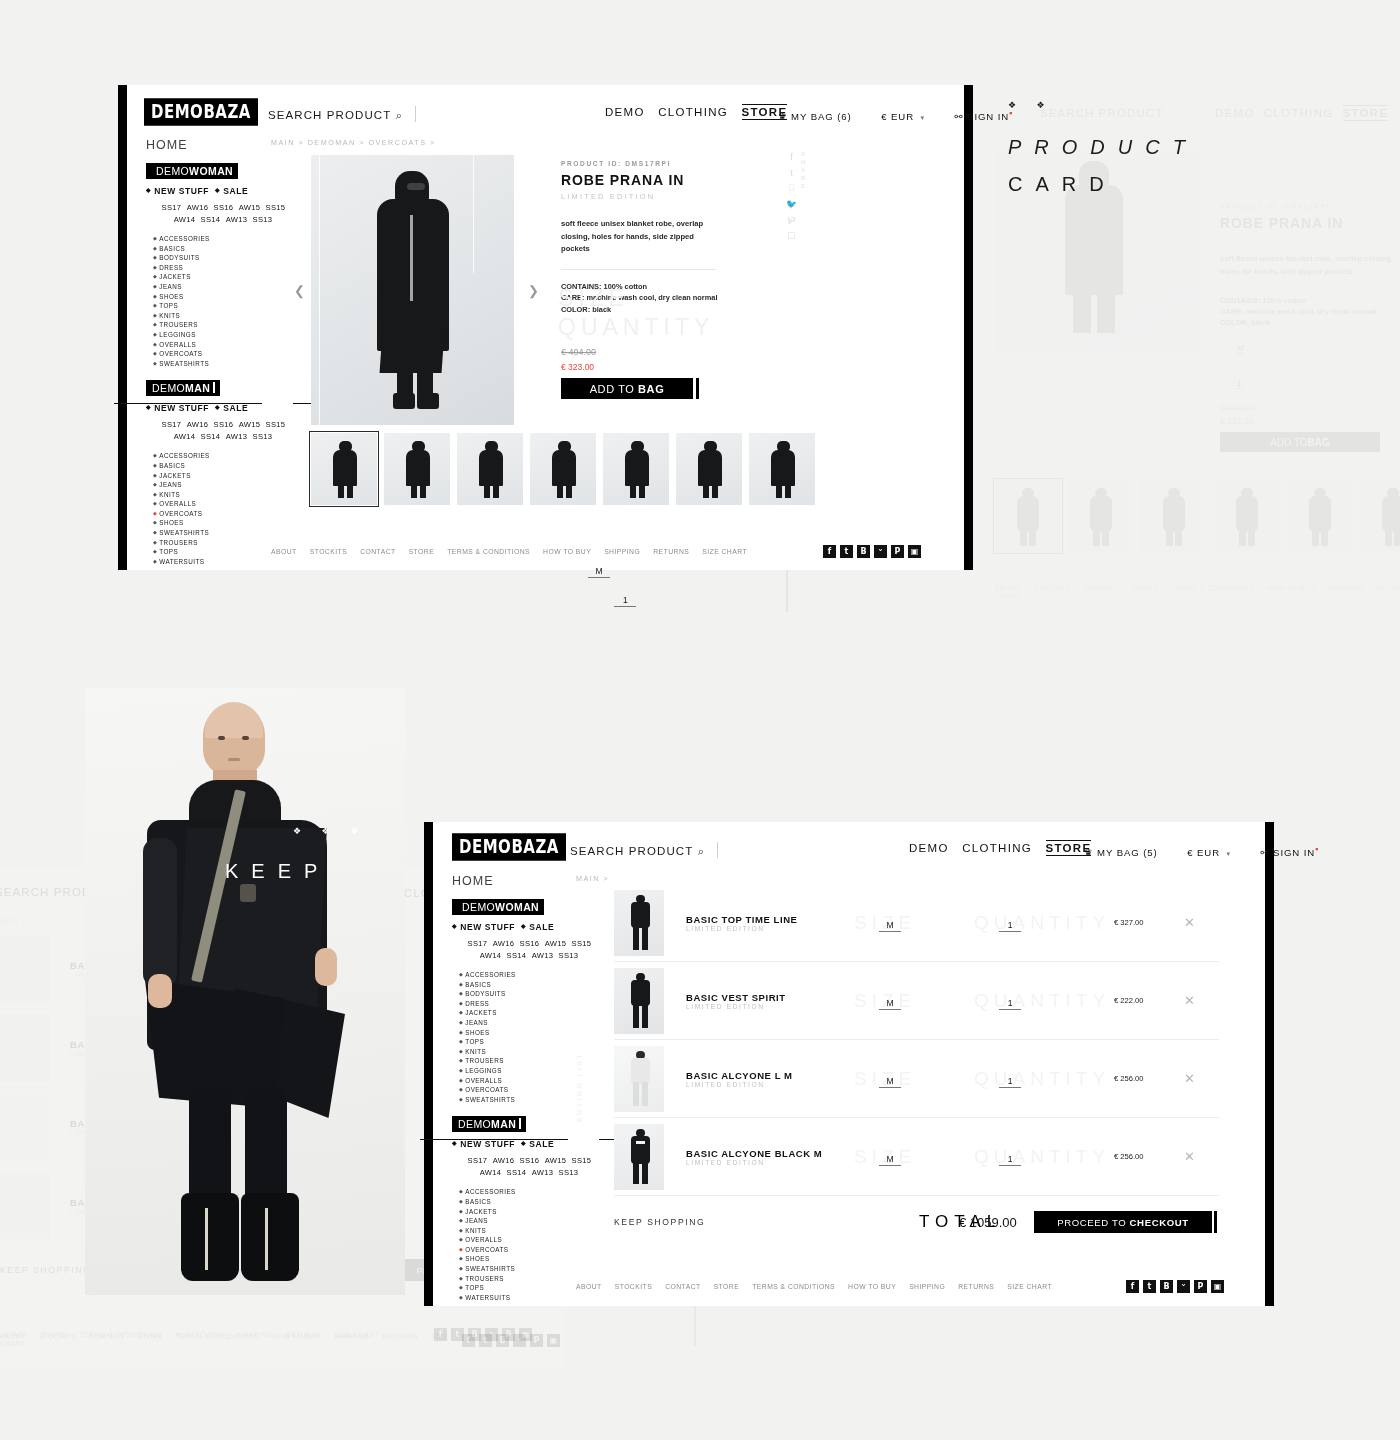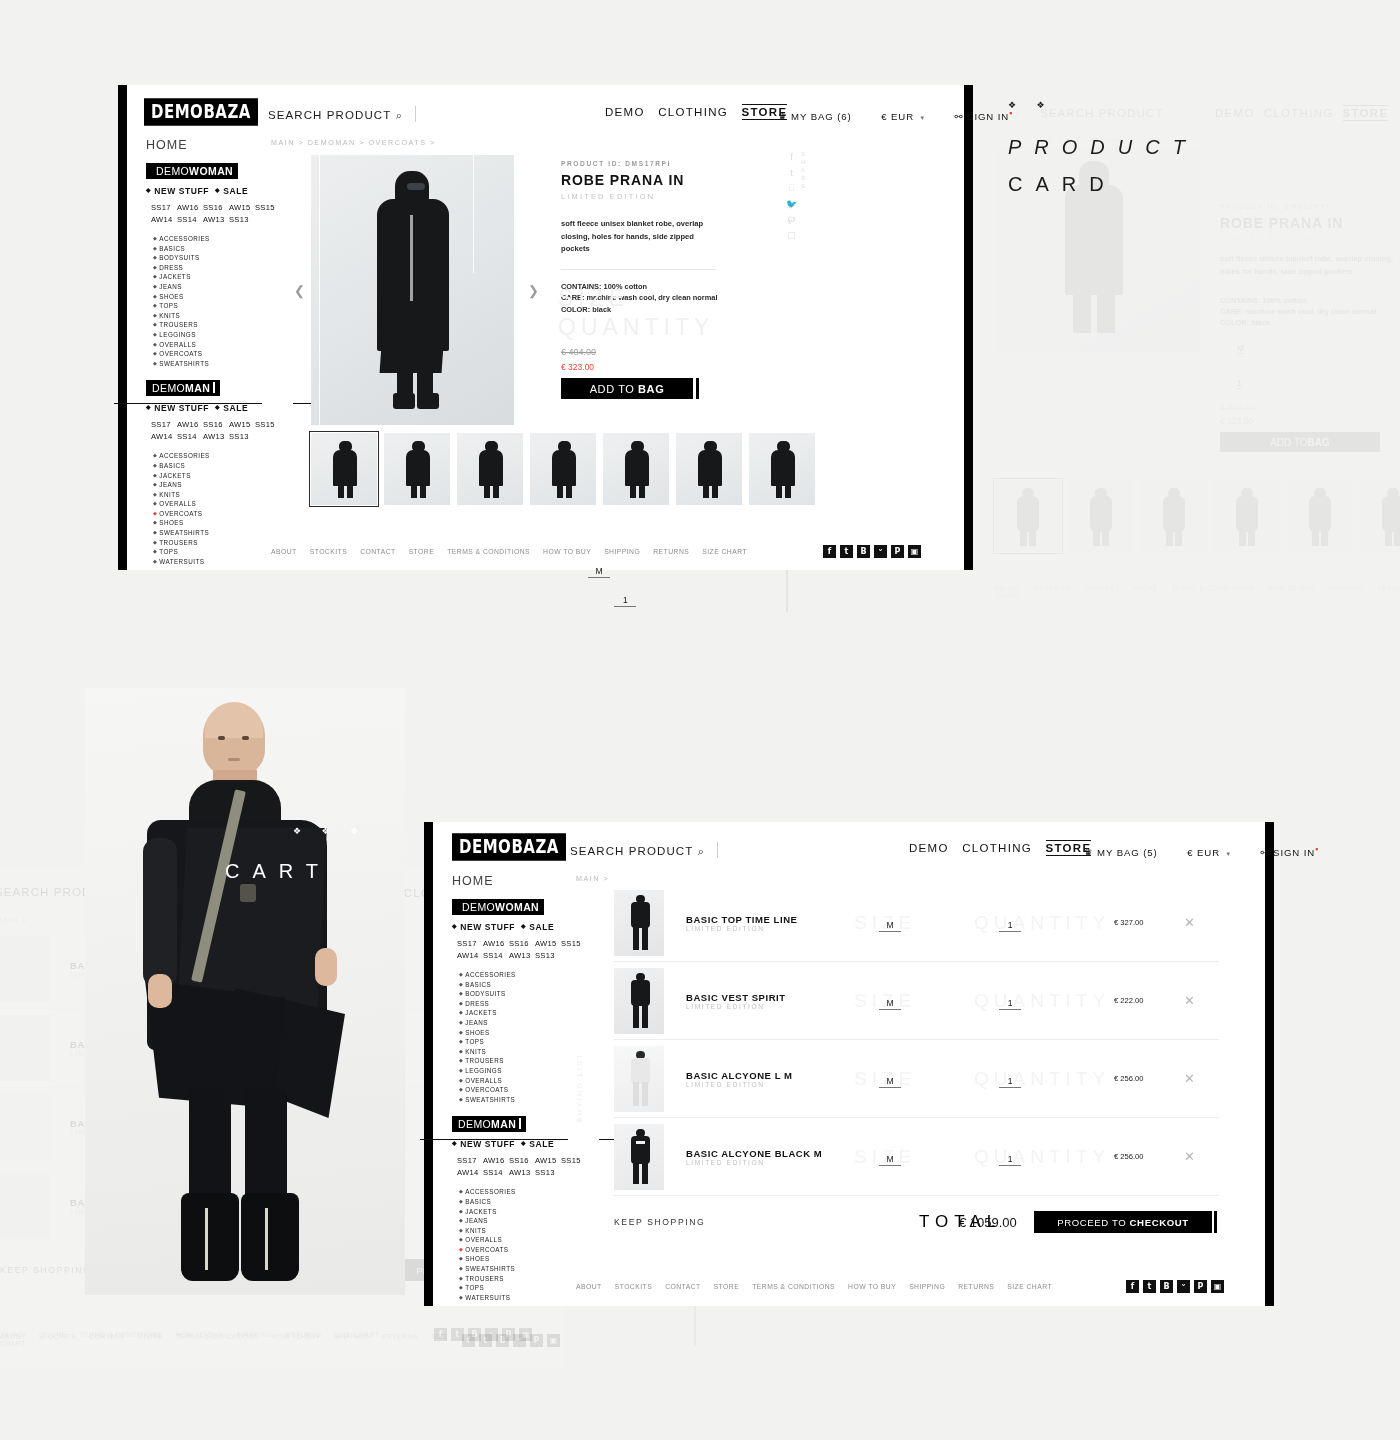--- a/index.html
+++ b/index.html
@@ -45,21 +45,21 @@
   
   .home { font-size:12.5px; letter-spacing:1px; color:#404040; }
   .cat-head {
     display:inline-block; background:#000; color:#fff;
     font-size:10.5px; letter-spacing:.4px; padding:2px 5px 2px 6px;
   }
   .cat-head b{font-weight:800;}
   .bar-l{display:inline-block;width:2px;height:11px;background:#000;vertical-align:-1px;margin-right:2px;}
   .newsale { font-size:8.5px; font-weight:700; letter-spacing:.6px; color:#111; }
   .newsale .dia{ font-size:6px; vertical-align:2px; }
-  .seasons { font-size:7.6px; letter-spacing:.3px; color:#111; line-height:12px; }
+  .seasons { font-size:7.6px; letter-spacing:.3px; color:#111; line-height:12px;text-align:center; }
   .seasons span{ display:inline-block; width:26px; }
   .catlist { font-size:6.3px; letter-spacing:.45px; color:#1c1c1c; line-height:8.6px; }
   .catlist li { list-style:none; }
   .catlist .dia { font-size:5px; color:#555; margin-right:2px; vertical-align:1px;}
   .catlist li.active .dia{ color:#e8403a; }
   .rule-left { position:absolute; height:1px; background:#111; }
 
   
   .crumb { font-size:7.2px; letter-spacing:1.5px; color:#b9b9b9; }
 
@@ -610,21 +610,21 @@
   <div class="abs" style="left:96px;top:505px;width:58px;height:88px;background:#0d0e10;border-radius:8px 8px 12px 12px;"></div>
   <div class="abs" style="left:156px;top:505px;width:58px;height:88px;background:#0d0e10;border-radius:8px 8px 12px 12px;"></div>
   <div class="abs" style="left:120px;top:520px;width:3px;height:62px;background:#d9d6cc;"></div>
   <div class="abs" style="left:180px;top:520px;width:3px;height:62px;background:#d9d6cc;"></div>
 </div>
 
 <div class="abs" style="left:293px;top:826px;">
   <div class="diamonds-w">❖ ❖ ❖</div>
 </div>
 <div class="abs" style="left:225px;top:860px;">
-  <div class="bigtitle-w">CART</div>
+  <div class="bigtitle-w">KEEP</div>
 </div>
 
 <div class="panel" style="left:424px; top:822px; width:850px; height:484px;">
   <div class="leftbar"></div>
   <div class="rightbar"></div>
 
   <div class="logo-wrap abs" style="left:28px;top:14px;">
     <span class="logo">DEMOBAZA</span>
   </div>
   <div class="abs" style="left:146px;top:19px;">

